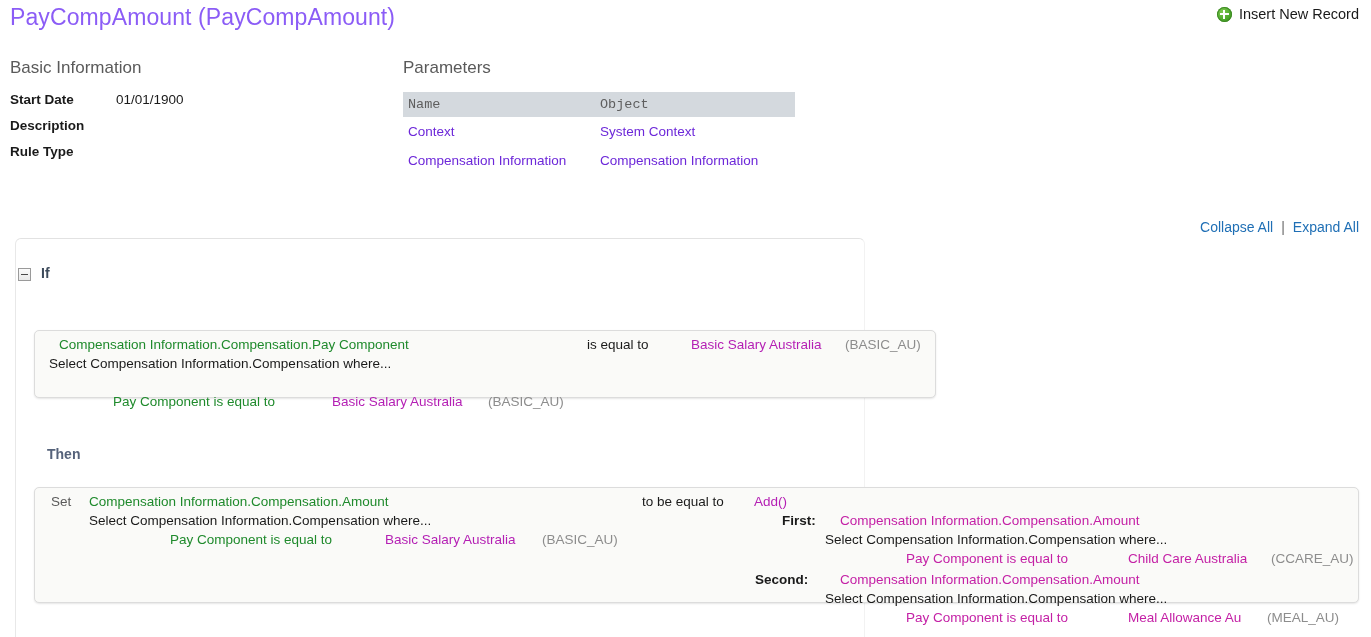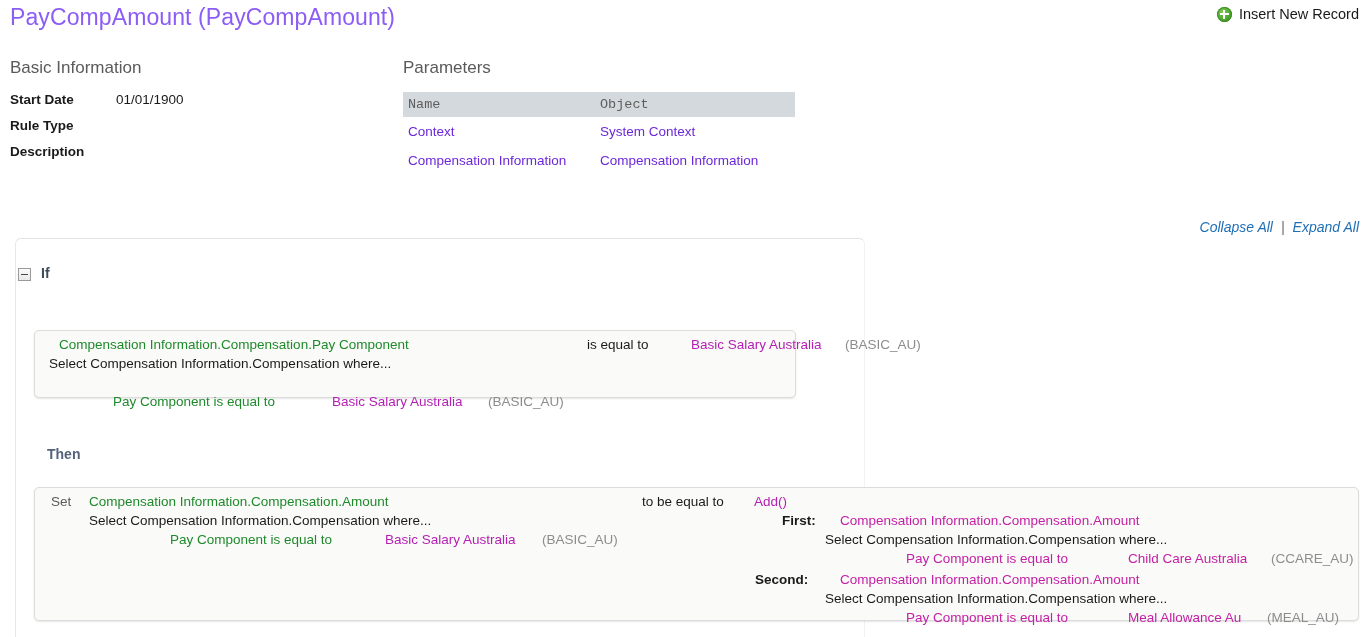--- a/index.html
+++ b/index.html
@@ -138,21 +138,20 @@
   
   .tree-actions {
     position: absolute;
     right: 12px;
     top: 219px;
     font-size: 14px;
     display: flex;
     align-items: center;
     gap: 8px;
     color: #1f6fb5;
-    font-style: italic;
   }
   .tree-actions a {
     color: #1f6fb5;
     text-decoration: none;
     cursor: pointer;
     white-space: nowrap;
   }
   .tree-actions .sep {
     color: #6b6b6b;
   }
@@ -220,29 +219,29 @@
     border: 1px solid #dcdcdc;
     border-radius: 5px;
     box-shadow: 0 1px 2px rgba(0,0,0,0.10);
     box-sizing: border-box;
     font-size: 13.5px;
     line-height: 19.5px;
   }
   .if-card {
     left: 34px;
     top: 330px;
-    width: 762px;
+    width: 902px;
     height: 68px;
     padding: 4px 6px 20px 10px;
   }
   .then-card {
     left: 34px;
     top: 487px;
     width: 1325px;
-    height: 134px;
+    height: 116px;
     padding: 4px 0 4px 10px;
   }
 
   .ln { position: relative; white-space: nowrap; }
 
   
   .tok-green   { color: #1f8a2c; }
   .tok-purple  { color: #b41fb4; }
   .tok-magenta { color: #c421a6; }
   .tok-gray    { color: #8d8d8d; }
@@ -266,26 +265,26 @@
 
 <div class="basic-info">
   <div class="section-title">Basic Information</div>
 
   <div class="bi-row">
     <span class="bi-label">Start Date</span>
     <span class="bi-value">01/01/1900</span>
   </div>
 
   <div class="bi-row">
+    <span class="bi-label">Description</span>
+    <span class="bi-value"></span>
+  </div>
+
+  <div class="bi-row">
     <span class="bi-label">Rule Type</span>
-    <span class="bi-value"></span>
-  </div>
-
-  <div class="bi-row">
-    <span class="bi-label">Description</span>
     <span class="bi-value"></span>
   </div>
 </div>
 
 <div class="parameters">
   <div class="section-title">Parameters</div>
 
   <table class="param-table">
     <colgroup>
         <col class="c1">

